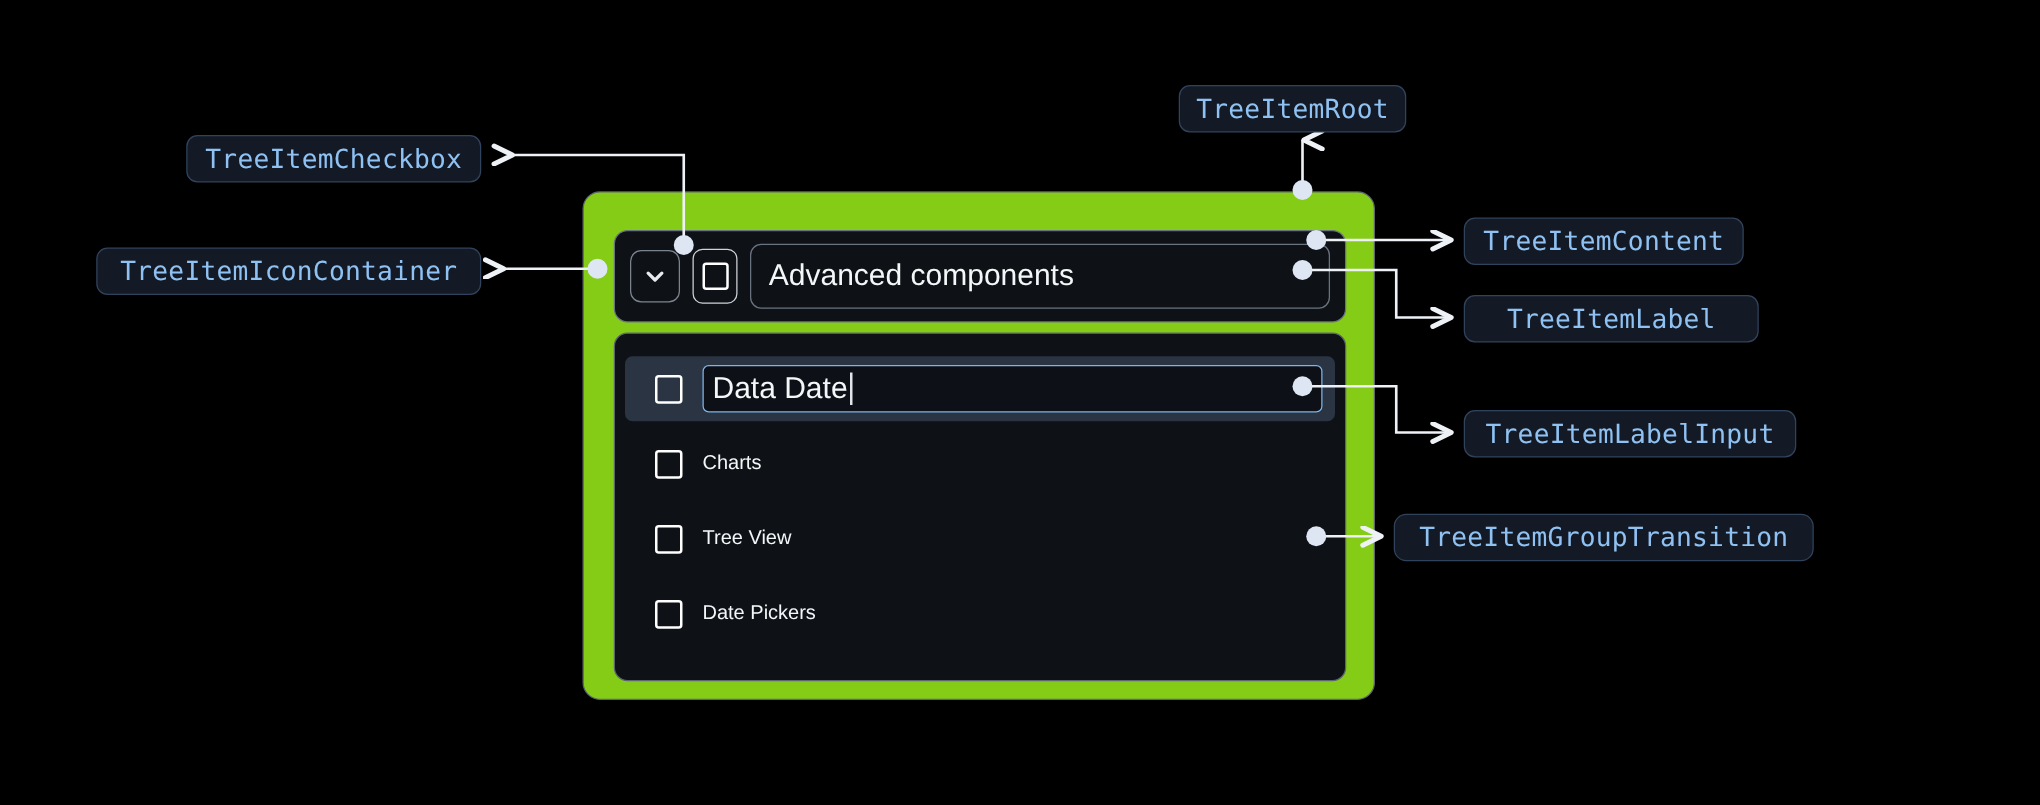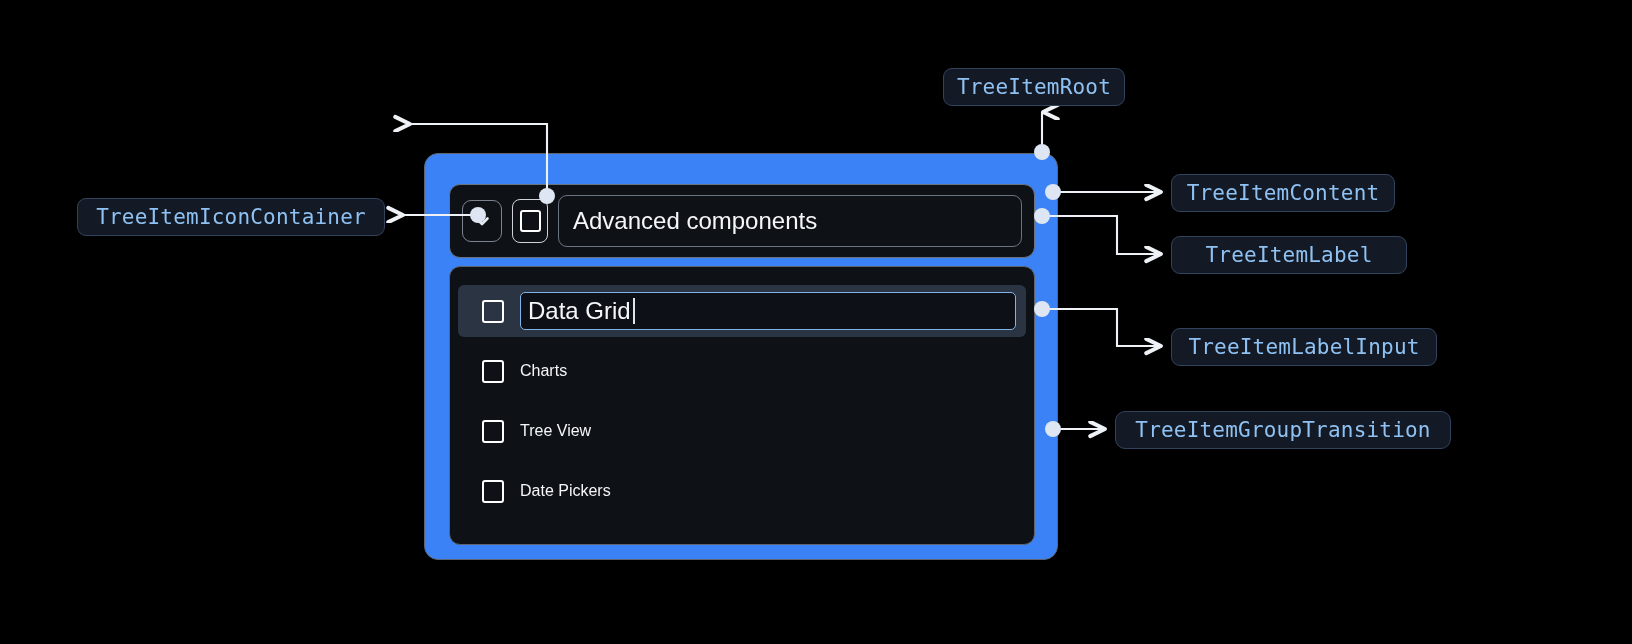--- a/index.html
+++ b/index.html
@@ -42,25 +42,25 @@
     position: absolute;
     left: 0; top: 0;
     width: 1632px;
     height: 644px;
     pointer-events: none;
   }
 
   
   #tree-root {
     position: absolute;
-    left: 424px;
+    left: 466px;
     top: 153px;
     width: 634px;
     height: 407px;
-    background: #3b82f6;
+    background: #84cc16;
     border: 1.5px solid #5c6570;
     border-radius: 14px;
   }
 
   #tree-content {
     position: absolute;
     left: 24px;
     top: 30px;
     width: 586px;
     height: 74px;
@@ -198,21 +198,21 @@
       </div>
 
       <div id="tree-label">Advanced components</div>
     </div>
 
     <div id="tree-group">
 
       <div class="tree-row selected">
         <span class="row-checkbox"></span>
         <span class="row-input">
-            <span>Data Grid</span>
+            <span>Data Date</span>
             <span class="caret"></span>
           </span>
       </div>
 
       <div class="tree-row">
         <span class="row-checkbox"></span>
         <span class="row-label">Charts</span>
       </div>
 
       <div class="tree-row">
@@ -262,20 +262,21 @@
       <circle cx="547" cy="196" r="8"></circle>
       <circle cx="478" cy="215" r="8"></circle>
       <circle cx="1042" cy="152" r="8"></circle>
       <circle cx="1053" cy="192" r="8"></circle>
       <circle cx="1042" cy="216" r="8"></circle>
       <circle cx="1042" cy="309" r="8"></circle>
       <circle cx="1053" cy="429" r="8"></circle>
     </g>
   </svg>
 
+  <div class="chip" style="left:149px; top:108px; width:236px;">TreeItemCheckbox</div>
 
   <div class="chip" style="left:77px; top:198px; width:308px;text-align:center;">TreeItemIconContainer</div>
 
   <div class="chip" style="left:943px; top:68px; width:182px;">TreeItemRoot</div>
 
   <div class="chip" style="left:1171px; top:174px; width:224px;">TreeItemContent</div>
 
   <div class="chip" style="left:1171px; top:236px; width:236px;">TreeItemLabel</div>
 
   <div class="chip" style="left:1171px; top:328px; width:266px;">TreeItemLabelInput</div>

